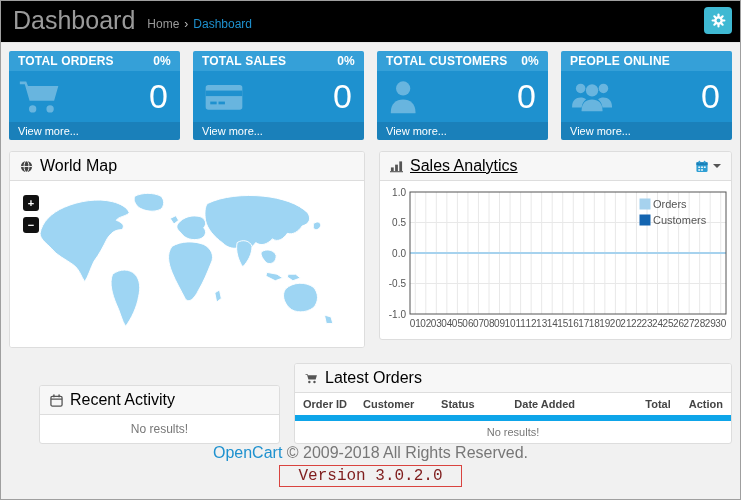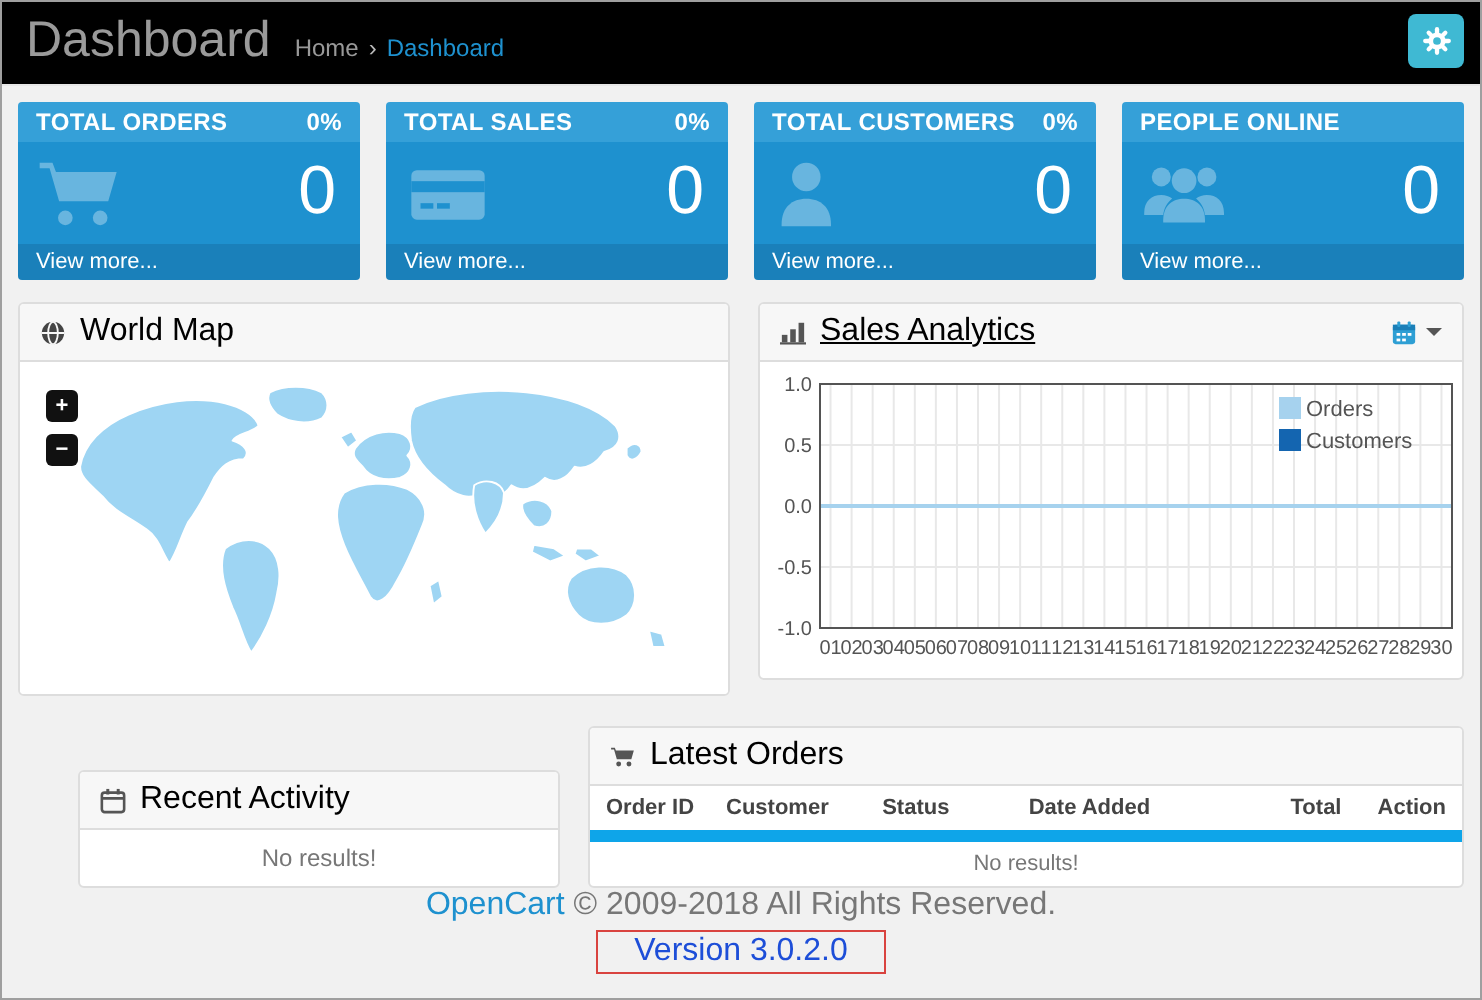--- a/index.html
+++ b/index.html
@@ -63,21 +63,21 @@
   th:nth-child(1){ text-align:right; width:13%; }
   th:nth-child(2){ text-align:left;  width:18%; }
   th:nth-child(3){ text-align:left;  width:17%; }
   th:nth-child(4){ text-align:left;  width:22%; }
   th:nth-child(5){ text-align:right; width:18%; }
   th:nth-child(6){ text-align:right; width:12%; }
   td.no-results { text-align:center; color:#777; padding:5px; }
   
   .page-footer { text-align:center; font-size:16px; color:#777; }
   .footer-brand { color:var(--accent-link); text-decoration:none; cursor:pointer; }
-  .version-box { display:inline-block; border:1px solid #d9433f; padding:1px 18px; margin-top:3px; color:#1d4ed8; }
+  .version-box { display:inline-block; border:1px solid #d9433f; padding:1px 18px; margin-top:3px; color:#7f1d1d;font-family:Liberation Mono, monospace; }
   svg { display:block; }
 </style>
 </head>
 <body>
 
 <div class="page-header">
   <div class="page-title">Dashboard</div>
   <div class="breadcrumb">
     <span class="crumb-home">Home</span>
     <span class="crumb-current">Dashboard</span>

